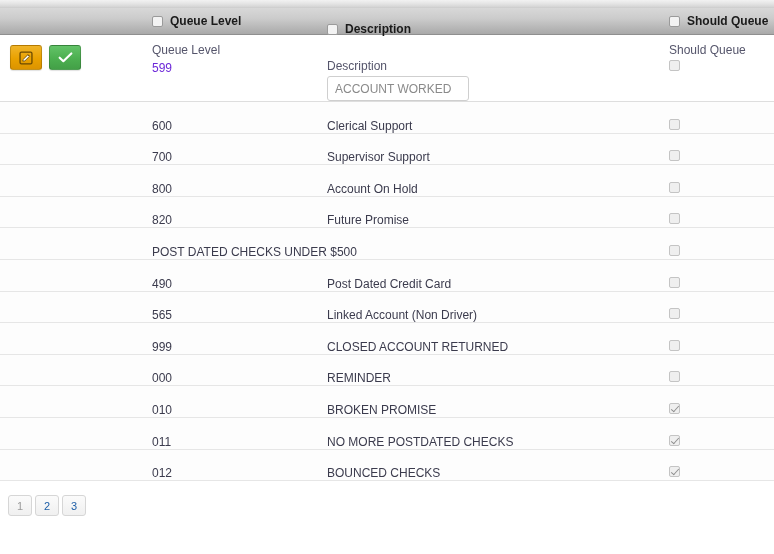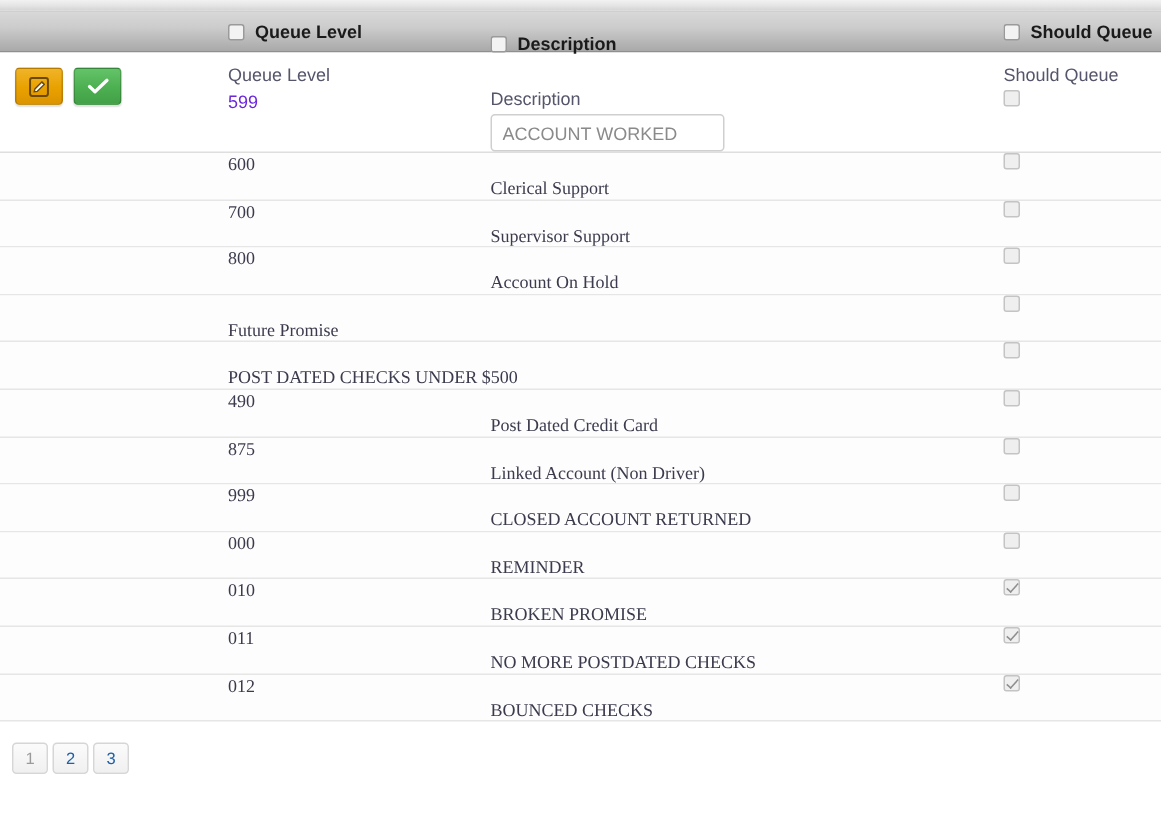--- a/index.html
+++ b/index.html
@@ -94,42 +94,41 @@
     margin-bottom: 2px;
   }
   .field-value {
     display: block;
     font-size: 12px;
     color: #6d28d9;
     line-height: 16px;
   }
   .text-input {
     display: block;
-    width: 156px;
+    width: 142px;
     height: 25px;
     padding: 0 7px;
     border: 1px solid #cfcfcf;
     border-radius: 3px;
     background: #ffffff;
     font-family: "Liberation Sans", sans-serif;
     font-size: 12px;
     color: #8a8a8a;
     outline: none;
   }
 
   
   .row {
     display: flex;
-    align-items: flex-start;
+    align-items: flex-end;
     height: 31.6px;
     border-bottom: 1px solid #e6e6e6;
     font-size: 12px;
     color: #3b3b4d;
     background: #fdfdfd;
-    font-family: Liberation Serif, serif;
   }
   .row .col-actions { padding-left: 10px; }
   .cell-text { white-space: nowrap; overflow: hidden; text-overflow: ellipsis; }
 
   
   .cb {
     position: relative;
     width: 11px; height: 11px;
     border: 1px solid #c4c4c4;
     border-radius: 2px;
@@ -241,37 +240,38 @@
         <div class="col-should"><span class="cb"></span></div>
       </div>
       <div class="row">
         <div class="col-actions"></div>
         <div class="col-queue cell-text">800</div>
         <div class="col-desc cell-text">Account On Hold</div>
         <div class="col-should"><span class="cb"></span></div>
       </div>
       <div class="row">
         <div class="col-actions"></div>
+        <div class="col-queue cell-text">820</div>
         <div class="col-desc cell-text">Future Promise</div>
         <div class="col-should"><span class="cb"></span></div>
       </div>
       <div class="row">
         <div class="col-actions"></div>
         <div class="col-desc cell-text">POST DATED CHECKS UNDER $500</div>
         <div class="col-should"><span class="cb"></span></div>
       </div>
       <div class="row">
         <div class="col-actions"></div>
         <div class="col-queue cell-text">490</div>
         <div class="col-desc cell-text">Post Dated Credit Card</div>
         <div class="col-should"><span class="cb"></span></div>
       </div>
       <div class="row">
         <div class="col-actions"></div>
-        <div class="col-queue cell-text">875</div>
+        <div class="col-queue cell-text">565</div>
         <div class="col-desc cell-text">Linked Account (Non Driver)</div>
         <div class="col-should"><span class="cb"></span></div>
       </div>
       <div class="row">
         <div class="col-actions"></div>
         <div class="col-queue cell-text">999</div>
         <div class="col-desc cell-text">CLOSED ACCOUNT RETURNED</div>
         <div class="col-should"><span class="cb"></span></div>
       </div>
       <div class="row">

